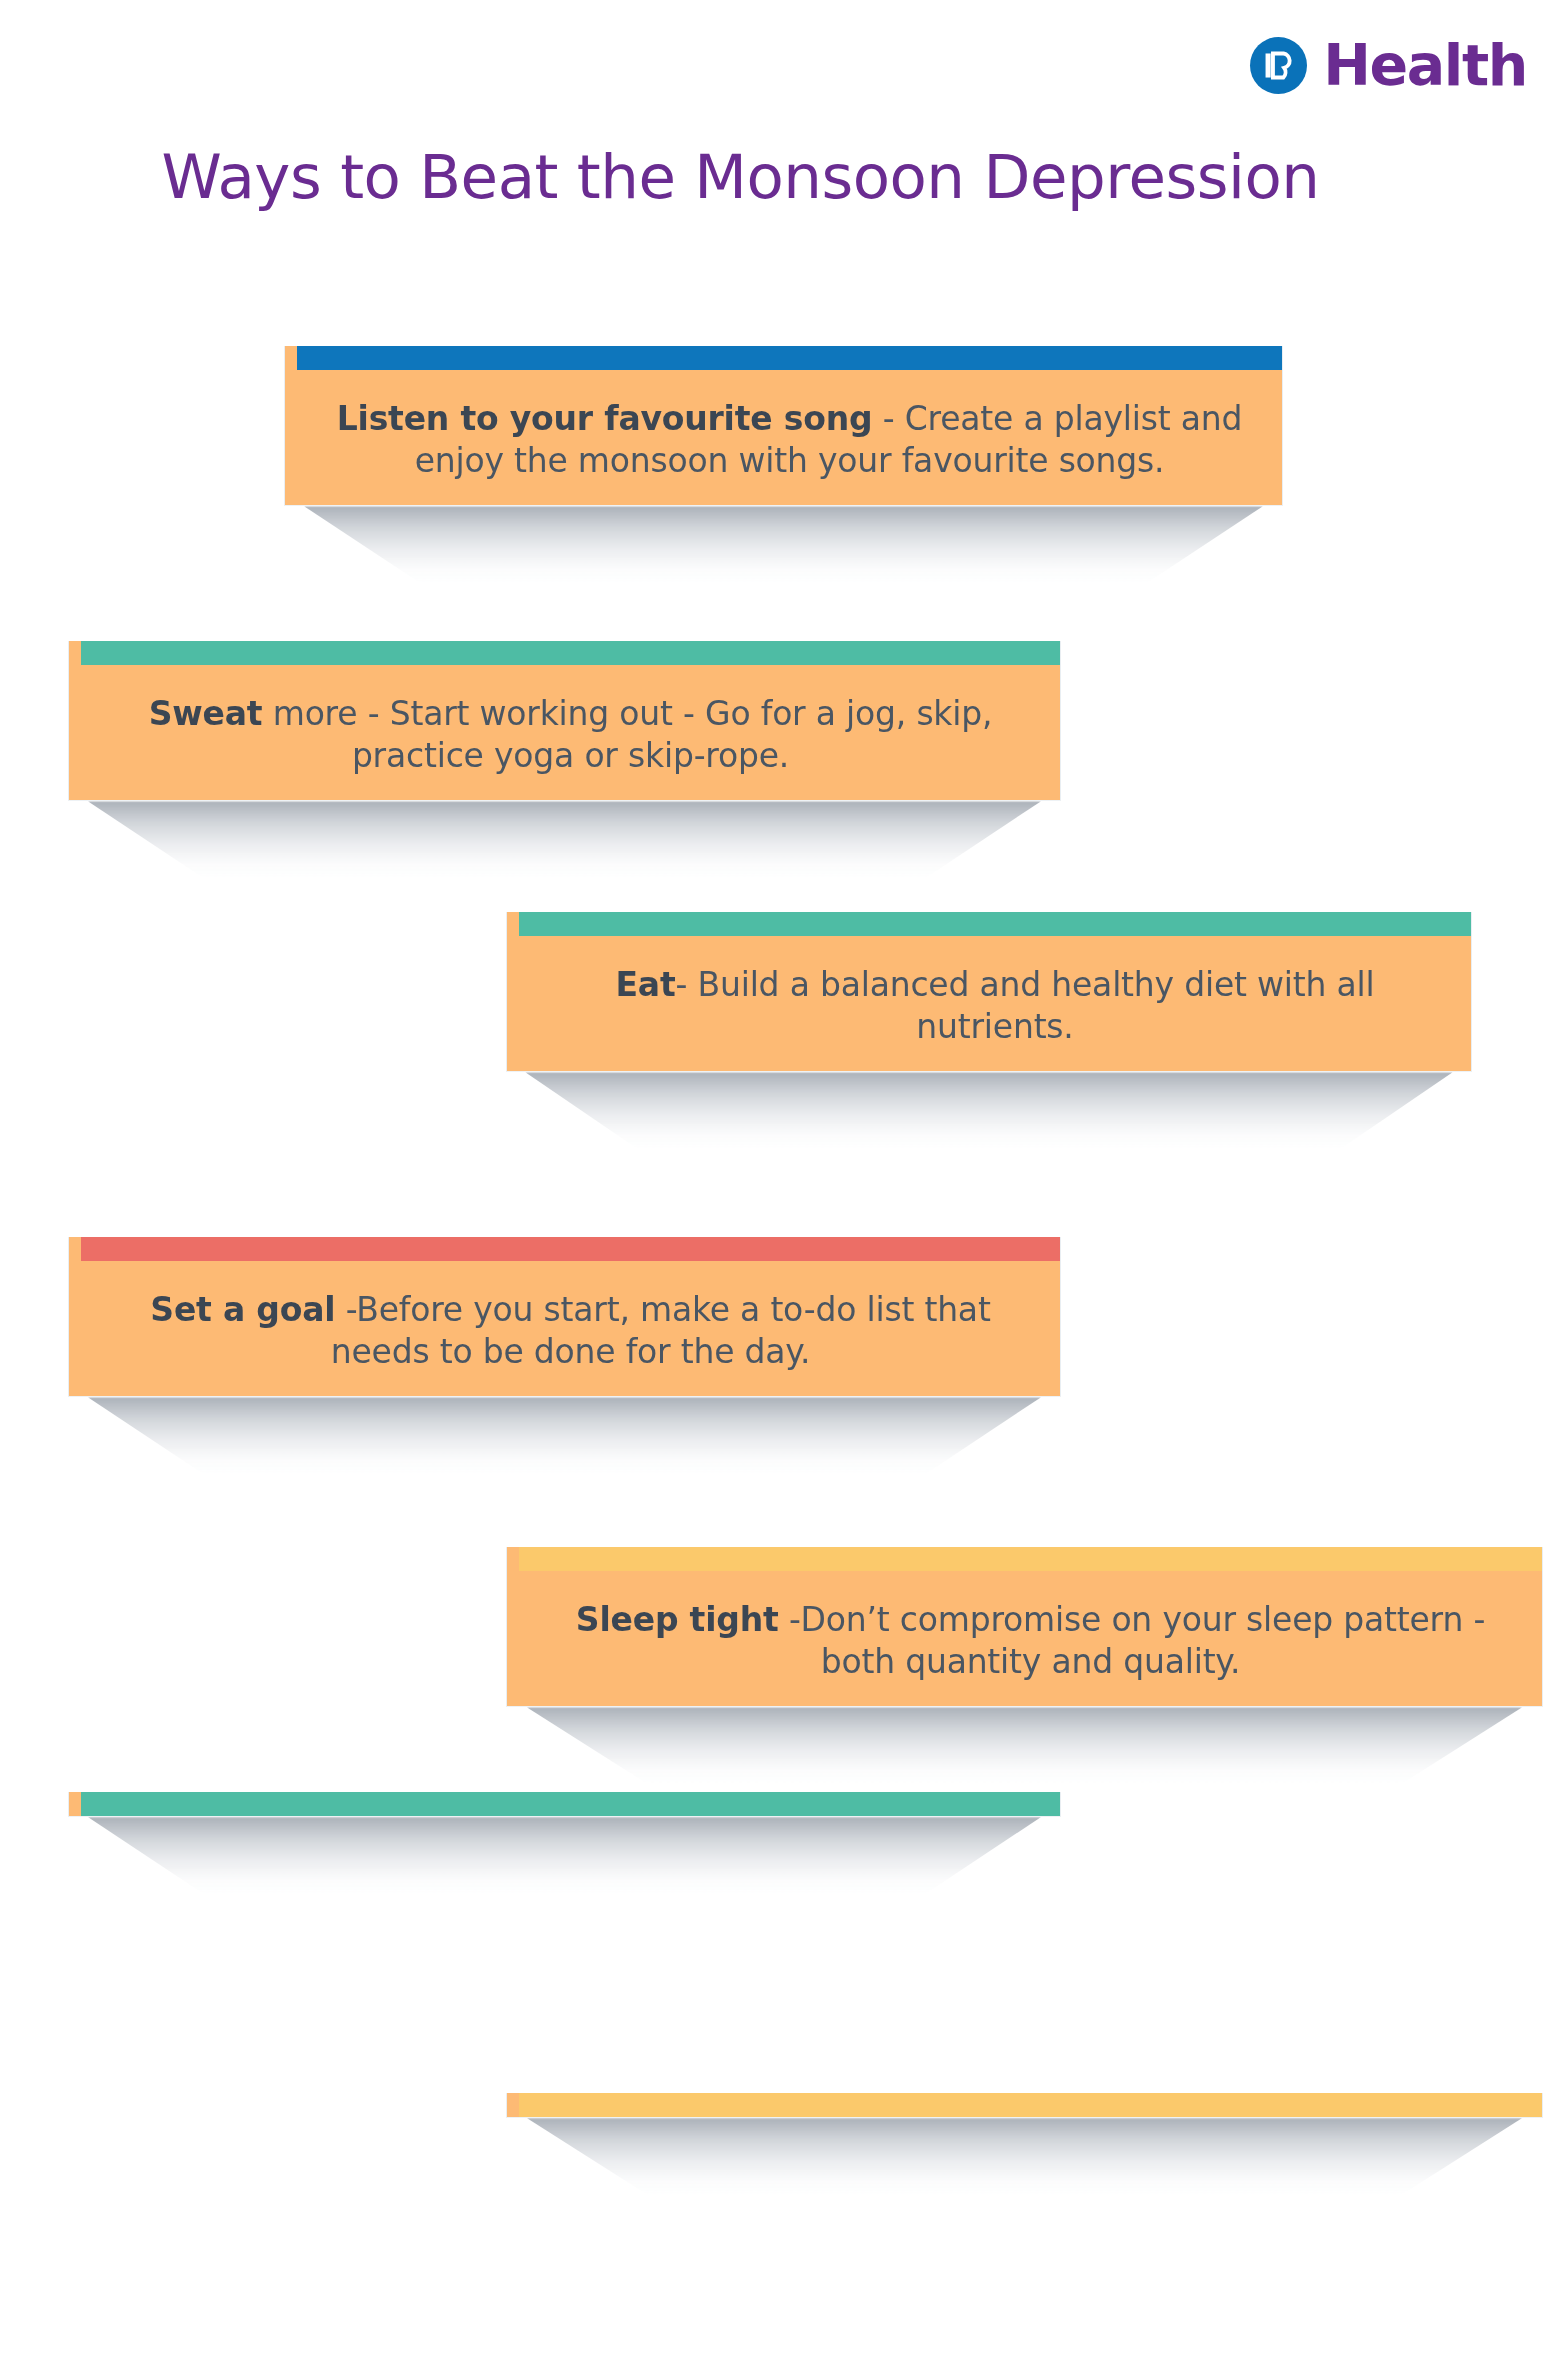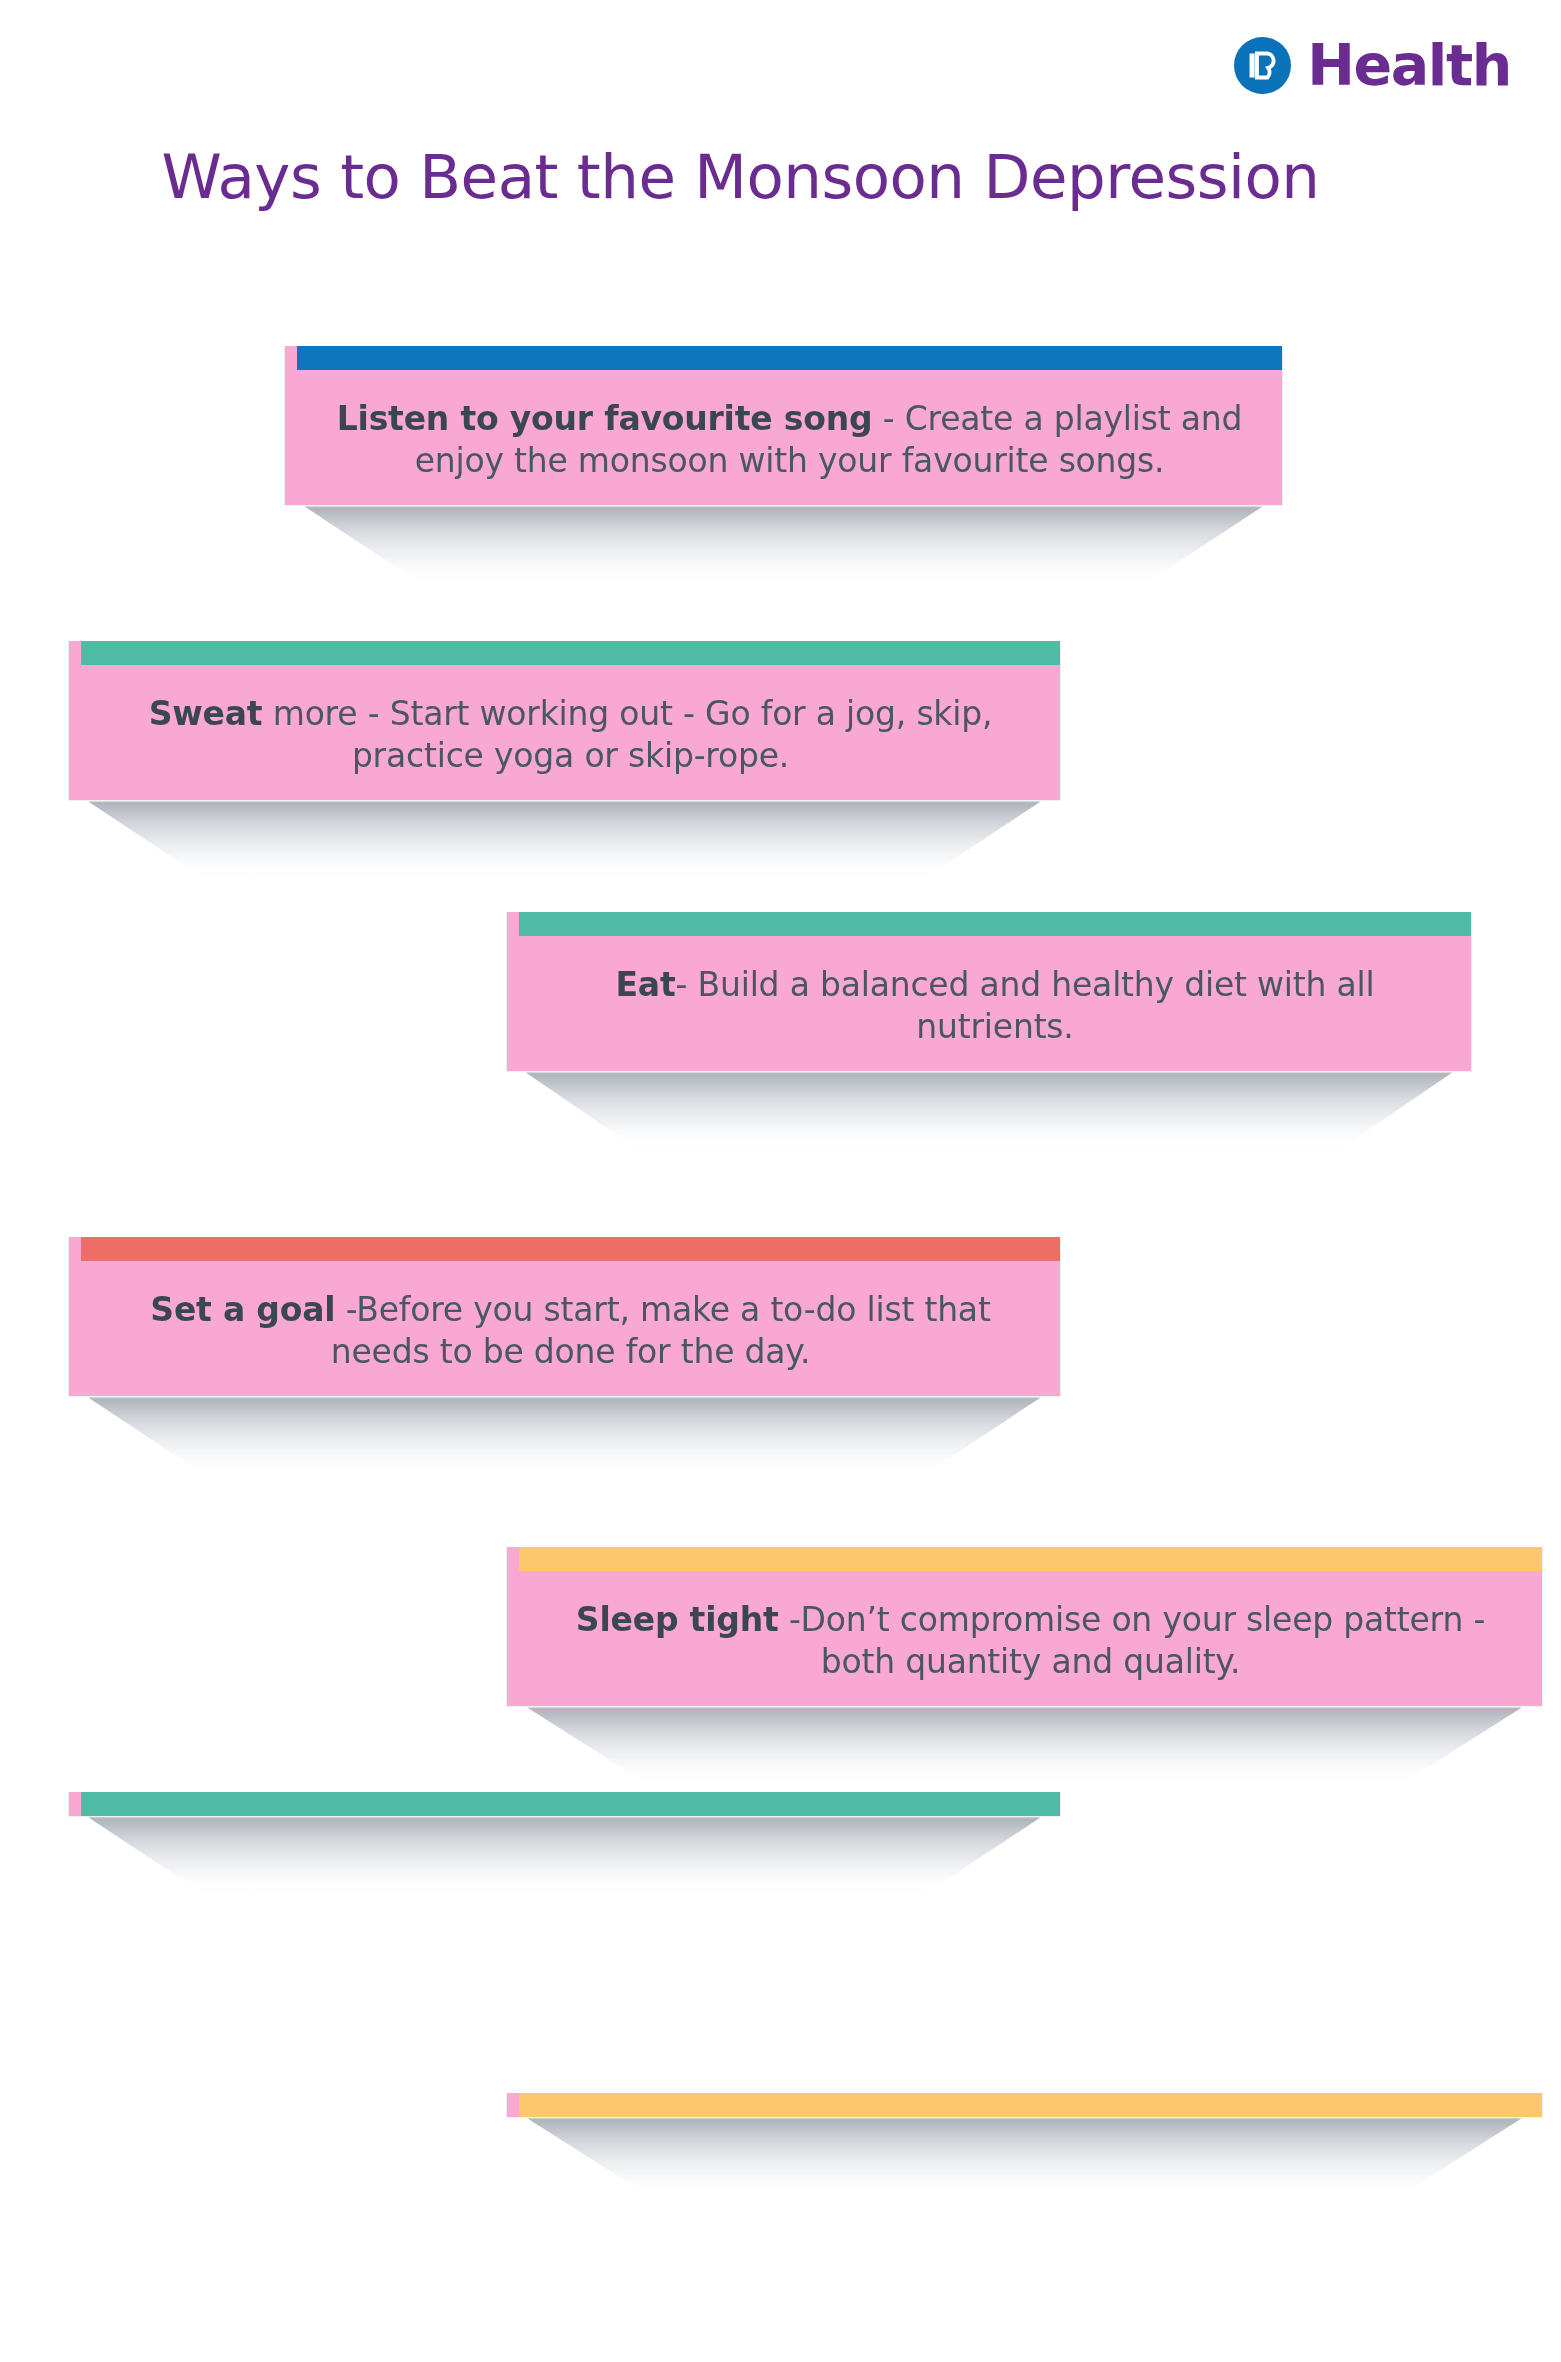--- a/index.html
+++ b/index.html
@@ -16,21 +16,21 @@
     position: relative;
     width: 1562px;
     height: 2363px;
     background: #ffffff;
   }
 
   
   .brand {
     position: absolute;
     top: 37px;
-    right: 51px;
+    right: 35px;
     display: flex;
     align-items: center;
     gap: 16px;
     text-align: center;
   }
   .brand-mark {
     width: 57px;
     height: 57px;
     flex: 0 0 57px;
     border-radius: 50%;
@@ -62,21 +62,21 @@
     color: #6a2c91;
     letter-spacing: -0.5px;
     line-height: 1.1;
   }
 
   
   .card-wrap { position: absolute; }
 
   .card {
     position: relative;
-    background: #f9a8d4;
+    background: #fdba74;
     border-left: 0.9px solid #e9eef2;
     border-right: 0.9px solid #e9eef2;
     border-bottom: 0.9px solid #eef2f5;
     z-index: 2;
     padding-left: 12px;
   }
 
   .card-bar {
     height: 24px;
     width: 100%;

